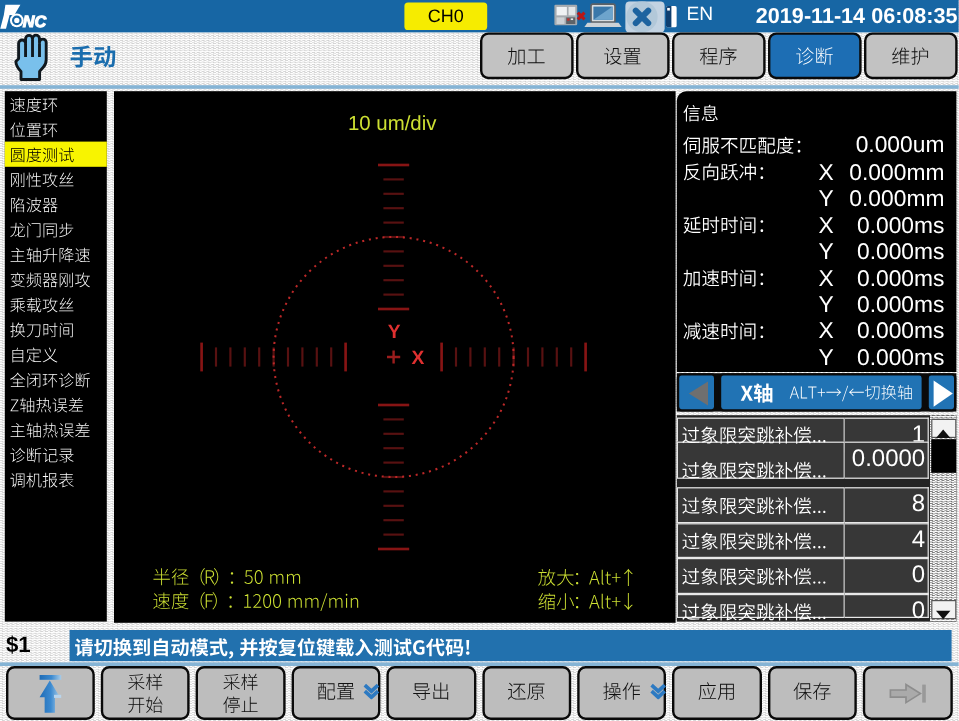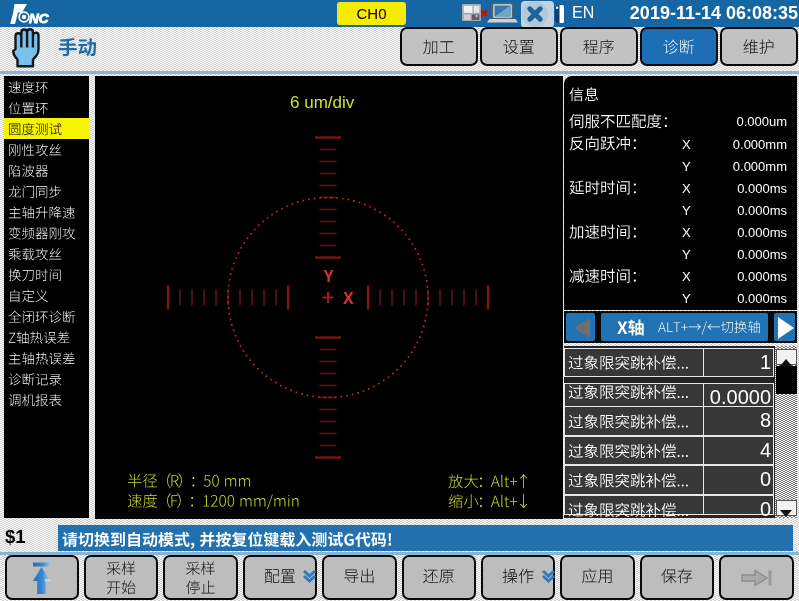--- a/index.html
+++ b/index.html
@@ -13,21 +13,21 @@
 #sep1{left:0;top:70.5px;width:799px;height:3.5px;background:#85b4d5}
 #sep2{left:0;top:551.5px;width:799px;height:3.5px;background:#85b4d5}
 .tab{top:27px;width:77.5px;height:38.5px;position:absolute;background:#c2c2c2;
  border:2px solid #0a0a0a;border-radius:7px;box-sizing:border-box}
 .tab.active{background:#1d6eb4}
 #menu{left:4px;top:76.4px;width:85px;height:442px;background:#000}
 #mhl{left:4px;top:117.9px;width:85px;height:20.9px;background:#f8f400}
 #chart{left:94.5px;top:75.5px;width:468px;height:443px;background:#000}
 #udiv{left:195.5px;top:17px;color:#cde032;font-size:17px}
 #info{left:563.5px;top:76px;width:233.5px;height:234px;background:#000;border-radius:8px 0 0 0}
-.ival{position:absolute;color:#fff;font-size:13px;line-height:19.5px}
+.ival{position:absolute;color:#fff;font-size:19px;line-height:19.5px}
 #axbar{left:563.5px;top:311px;width:233.5px;height:32px;background:#0a0a0a}
 .axseg{position:absolute;top:0;height:32px;background:#2173b4;border:2px solid #0a0a0a;
  box-sizing:border-box;border-radius:4px}
 #tblwrap{left:563.5px;top:346px;width:233.5px;height:171.5px;background:#242424;overflow:hidden}
 .trow{position:absolute;left:0;width:233.5px}
 .tc1{position:absolute;left:0;top:0;width:140px;height:100%;background:#373737;
  border:1.6px solid #e8e8e8;box-sizing:border-box}
 .tc2{position:absolute;left:140px;top:0;width:70.5px;height:100%;background:#373737;
  border:1.6px solid #e8e8e8;border-left:none;box-sizing:border-box}
 .tval{position:absolute;right:2px;top:3px;color:#fff;font-size:20px;line-height:20px}
@@ -35,21 +35,21 @@
  background:repeating-conic-gradient(#707070 0% 25%, #ffffff 0% 50%);background-size:4px 2px}
 .sbtn{position:absolute;left:0.5px;width:21px;height:16px;background:#f2f2f2;
  border:1px solid #555;box-sizing:border-box;text-align:center}
 #sthumb{position:absolute;left:0.5px;top:19.5px;width:21px;height:28.5px;background:#000}
 #msg{left:57.5px;top:524.5px;width:735px;height:26px;background:#2271ae}
 #dollar{left:5px;top:526px;color:#000;font-size:18.5px;font-weight:bold}
 .bbtn{top:555px;width:74.5px;height:45px;position:absolute;background:#bdbdbd;
  border:2px solid #0a0a0a;border-radius:7px;box-sizing:border-box}
 </style></head><body>
 <div class="abs" id="topbar"></div>
-<div class="abs" style="left:10px;top:1px"><svg width="70" height="26" viewBox="0 0 70 26">
+<div class="abs" style="left:0;top:1px"><svg width="70" height="26" viewBox="0 0 70 26">
 <path d="M4.5 3 H17 L12 11.5 H8 L5 23 H0.2 L3.2 11.5 Z" fill="#fff"></path>
 <circle cx="14" cy="16" r="5.7" fill="#fff"></circle>
 <circle cx="14" cy="16" r="3.1" fill="none" stroke="#1766a4" stroke-width="1.8"></circle>
 <text x="19" y="21.5" font-family="Liberation Sans,sans-serif" font-size="13.5" font-weight="bold" font-style="italic" fill="#fff" stroke="#fff" stroke-width="0.9">NC</text>
 </svg></div>
 <div class="abs" id="ch0">CH0</div>
 <div class="abs" style="left:461px;top:0"><svg width="110" height="27" viewBox="0 0 110 27">
 <rect x="1" y="4" width="19" height="17" rx="1" fill="#a6abb0"></rect>
 <rect x="2.8" y="5.8" width="8.6" height="7" fill="#f0f2f4"></rect>
       <rect x="12.8" y="5.8" width="5.6" height="7" fill="#e4e7e9"></rect>
@@ -133,21 +133,21 @@
       <rect x="224.5" y="368.6" width="17" height="1.8" fill="#581111"></rect>
       <rect x="71.9" y="209.5" width="2.2" height="24" fill="#871414"></rect>
       <rect x="391.9" y="209.5" width="2.2" height="24" fill="#871414"></rect>
       <rect x="220" y="60.4" width="26" height="2.2" fill="#871414"></rect>
       <rect x="220" y="380.4" width="26" height="2.2" fill="#871414"></rect>
       <circle cx="233" cy="221.5" r="100" fill="none" stroke="#bc2828" stroke-width="1.7" stroke-dasharray="1.7 4.0"></circle>
       <path d="M227.5 221.5 h11 M233 216 v11" stroke="#9c1d1d" stroke-width="2"></path>
       <text x="233.5" y="206" font-family="Liberation Sans,sans-serif" font-size="16" font-weight="bold" fill="#e03030" text-anchor="middle">Y</text>
       <text x="248" y="227.5" font-family="Liberation Sans,sans-serif" font-size="16" font-weight="bold" fill="#e03030">X</text>
     </svg>
-    <div class="abs" id="udiv">6 um/div</div>
+    <div class="abs" id="udiv">10 um/div</div>
   </div>
 <div class="abs" id="info">
     <div class="ival" style="top:36.4px;right:10px">0.000um</div>
     <div class="ival" style="top:58.5px;left:118.5px">X</div>
     <div class="ival" style="top:58.5px;right:10px">0.000mm</div>
     <div class="ival" style="top:80.6px;left:118.5px">Y</div>
     <div class="ival" style="top:80.6px;right:10px">0.000mm</div>
     <div class="ival" style="top:102.7px;left:118.5px">X</div>
     <div class="ival" style="top:102.7px;right:10px">0.000ms</div>
     <div class="ival" style="top:124.8px;left:118.5px">Y</div>
@@ -174,21 +174,21 @@
         </svg></div>
     </div>
 </div>
 <div class="abs" id="tblwrap">
     <div class="trow" style="top:1.5px;height:29.45px">
       <div class="tc1"></div>
       <div class="tc2">
         <span class="tval">1</span>
       </div>
     </div>
-    <div class="trow" style="top:37px;height:31px">
+    <div class="trow" style="top:22px;height:31px">
       <div class="tc1"></div>
       <div class="tc2">
         <span class="tval">0.0000</span>
       </div>
     </div>
     <div class="trow" style="top:60.4px;height:29.45px">
       <div class="tc1"></div>
       <div class="tc2">
         <span class="tval">8</span>
       </div>

